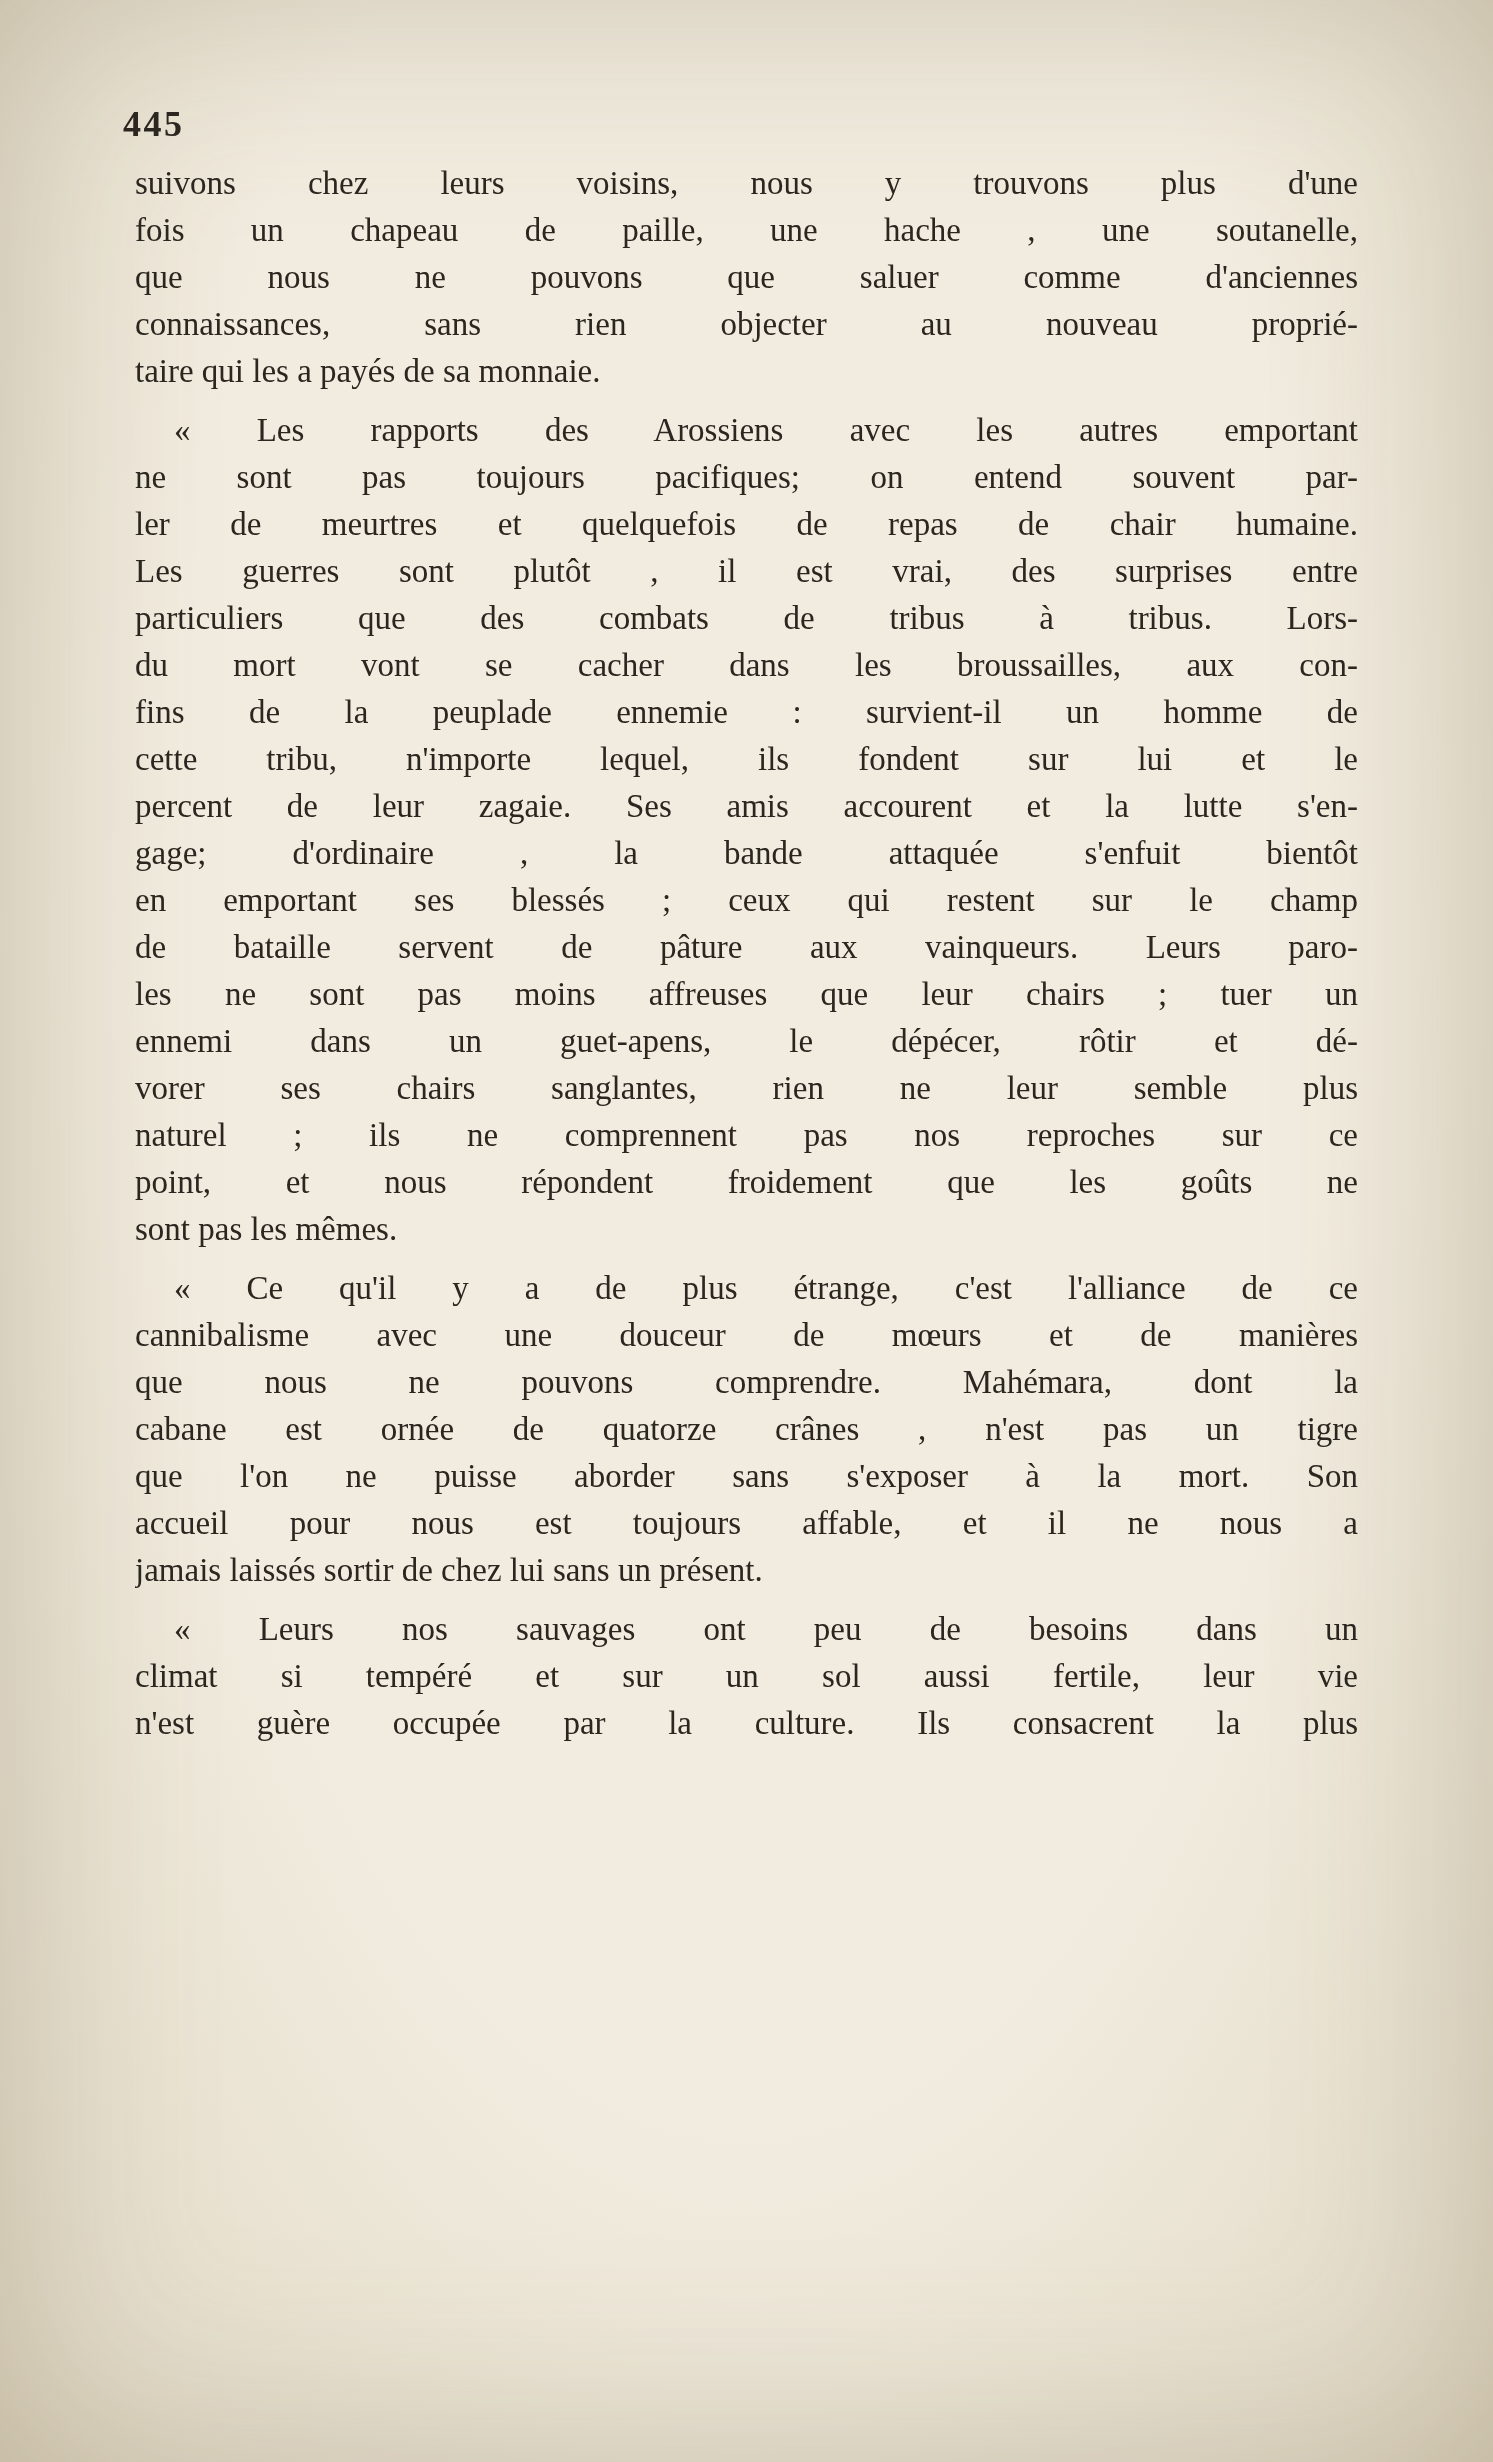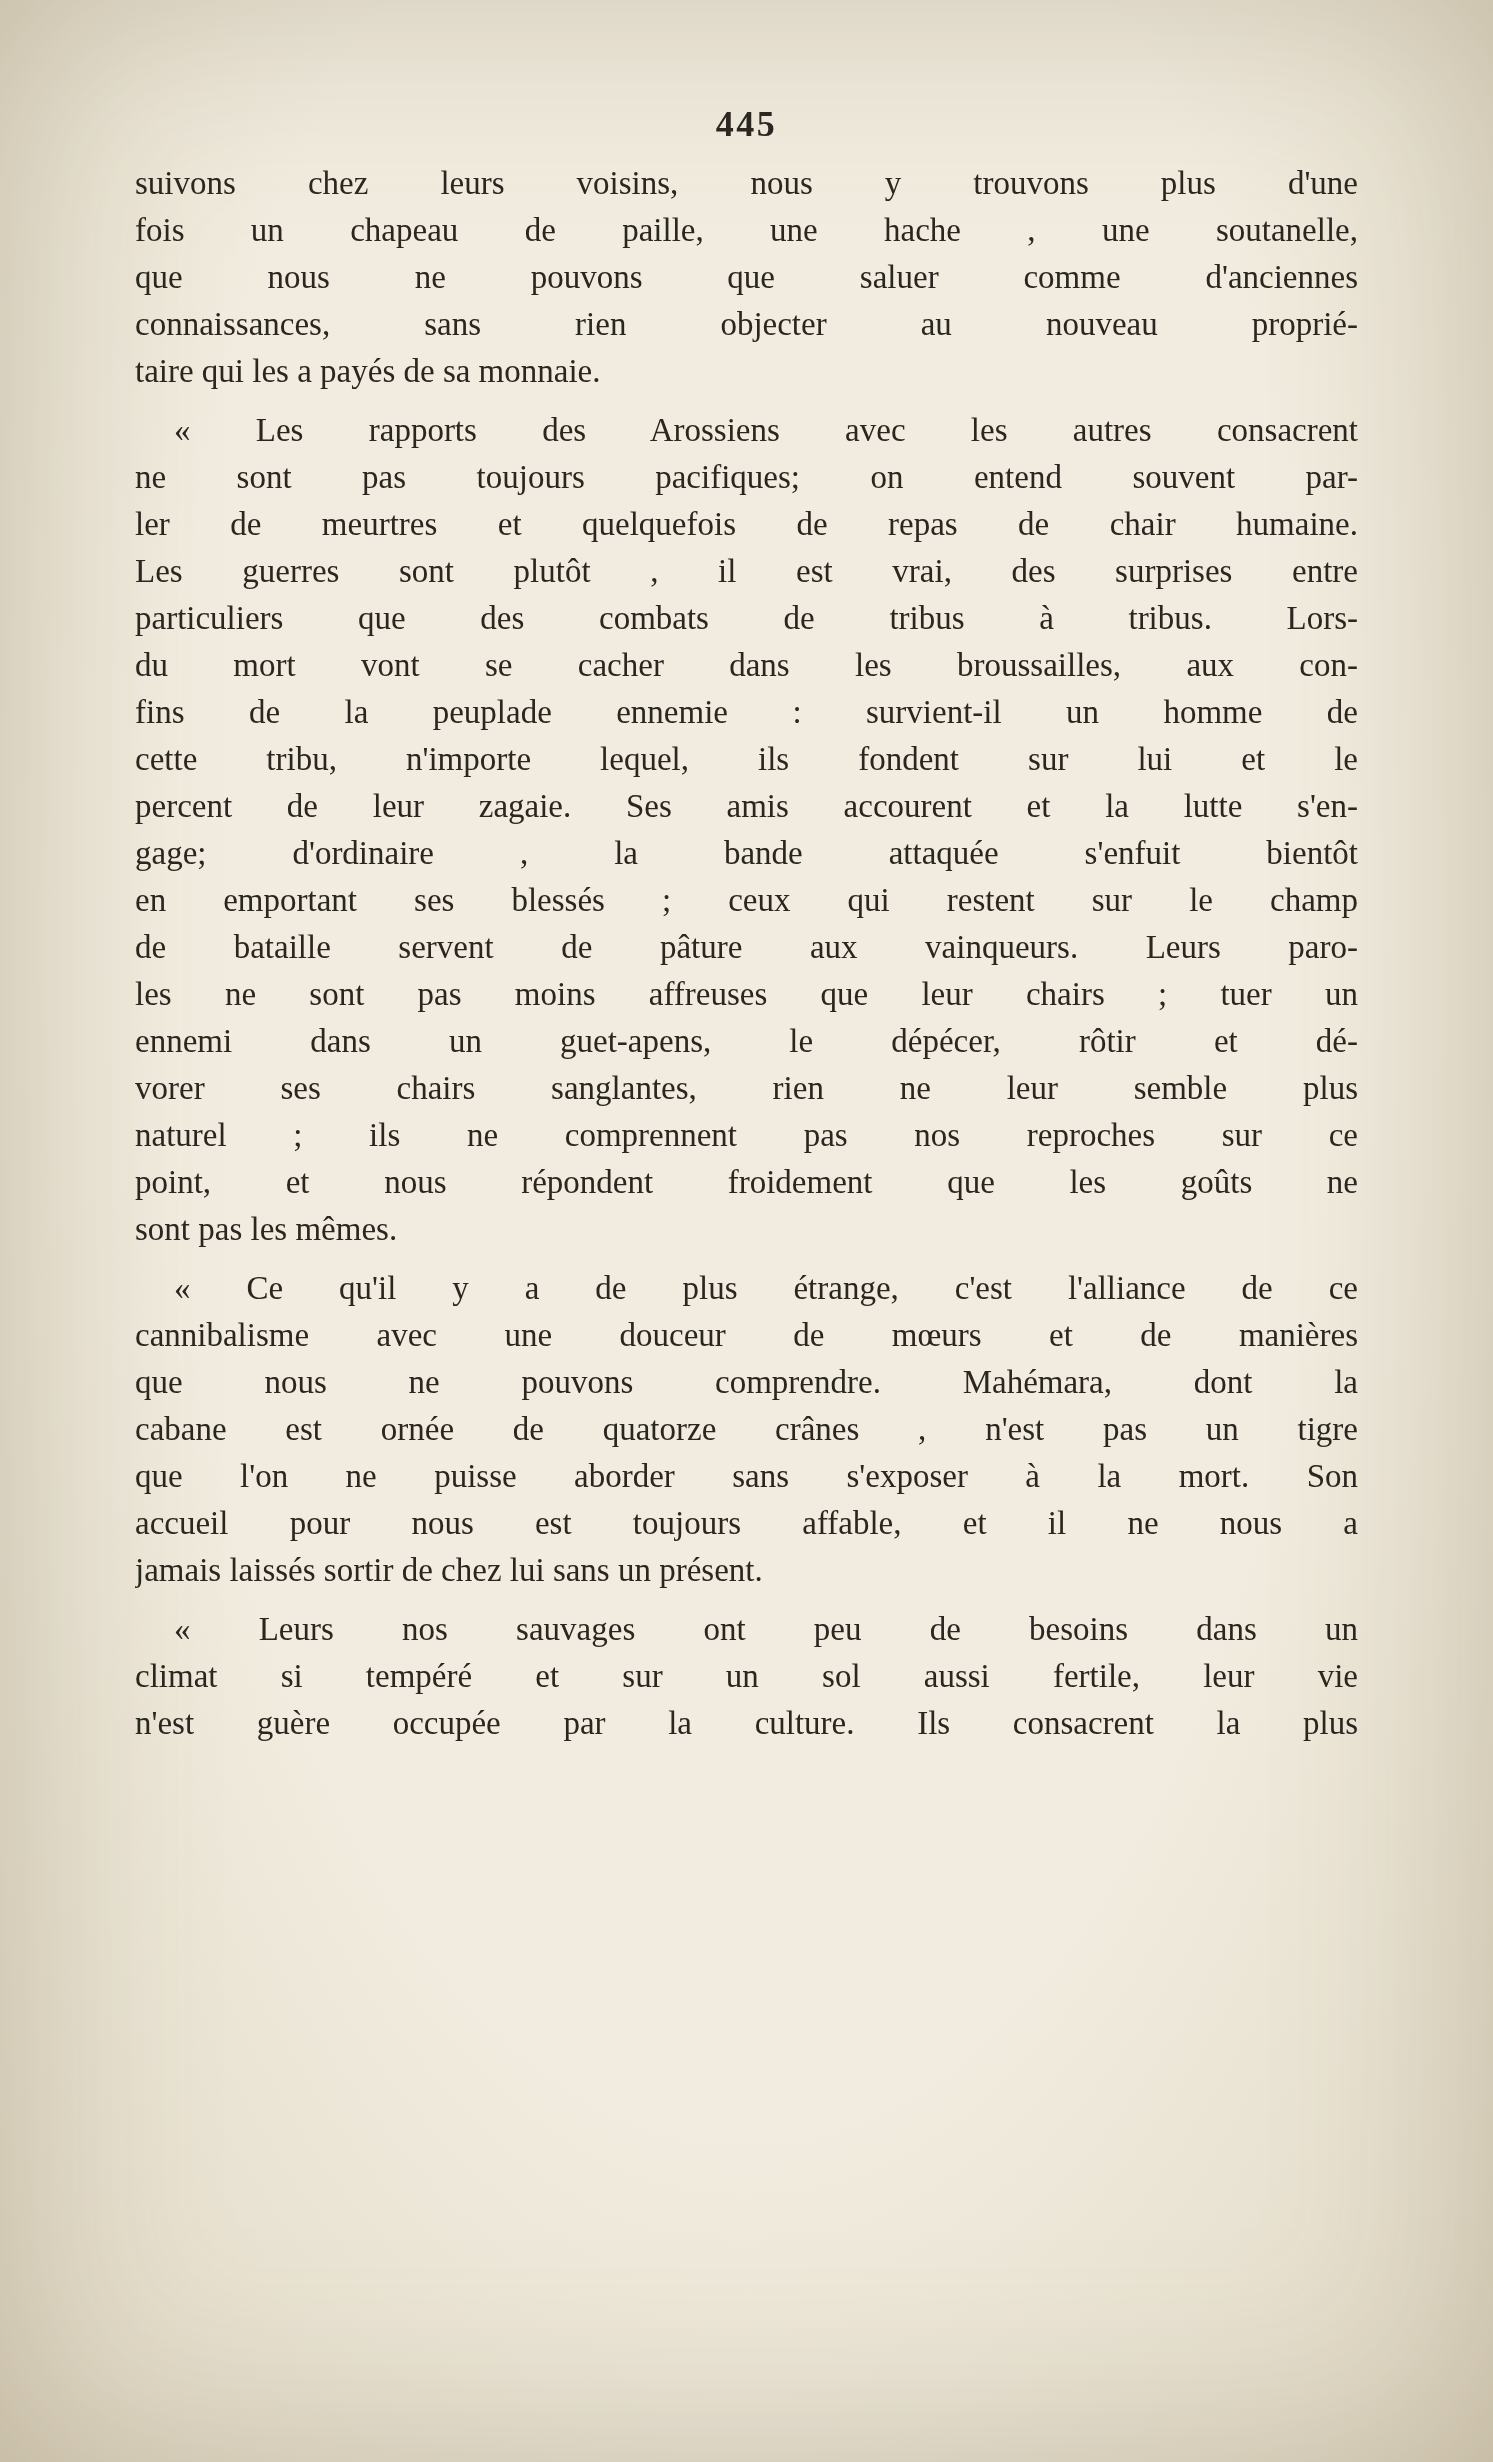--- a/index.html
+++ b/index.html
@@ -20,21 +20,20 @@
     margin:0 auto;
     box-sizing:border-box;
     background:radial-gradient(ellipse at 50% 38%, var(--paper) 0%, var(--paper) 55%, var(--paper-edge) 100%);
     box-shadow:inset 0 0 213px rgba(110,92,60,0.28);
     padding:105px 123px 0 123px;
     font-family:"Liberation Serif","DejaVu Serif",serif;
     color:var(--ink);
     overflow:hidden;
   }
   .page-number{
-    text-align:center;
     font-weight:bold;
     font-size:36px;
     letter-spacing:2.5px;
     line-height:39px;
     margin-bottom:16.4px;
   }
   .text-block{
     font-size:33px;
   }
   .paragraph{
@@ -64,21 +63,21 @@
 
   <div class="text-block">
       <div class="paragraph">
         <div class="line">suivons chez leurs voisins, nous y trouvons plus d'une</div>
         <div class="line">fois un chapeau de paille, une hache , une soutanelle,</div>
         <div class="line">que nous ne pouvons que saluer comme d'anciennes</div>
         <div class="line">connaissances, sans rien objecter au nouveau proprié-</div>
         <div class="line no-justify">taire qui les a payés de sa monnaie.</div>
       </div>
       <div class="paragraph">
-        <div class="line indent">« Les rapports des Arossiens avec les autres consacrent</div>
+        <div class="line indent">« Les rapports des Arossiens avec les autres emportant</div>
         <div class="line">ne sont pas toujours pacifiques; on entend souvent par-</div>
         <div class="line">ler de meurtres et quelquefois de repas de chair humaine.</div>
         <div class="line">Les guerres sont plutôt , il est vrai, des surprises entre</div>
         <div class="line">particuliers que des combats de tribus à tribus. Lors-</div>
         <div class="line">du mort vont se cacher dans les broussailles, aux con-</div>
         <div class="line">fins de la peuplade ennemie : survient-il un homme de</div>
         <div class="line">cette tribu, n'importe lequel, ils fondent sur lui et le</div>
         <div class="line">percent de leur zagaie. Ses amis accourent et la lutte s'en-</div>
         <div class="line">gage; d'ordinaire , la bande attaquée s'enfuit bientôt</div>
         <div class="line">en emportant ses blessés ; ceux qui restent sur le champ</div>

